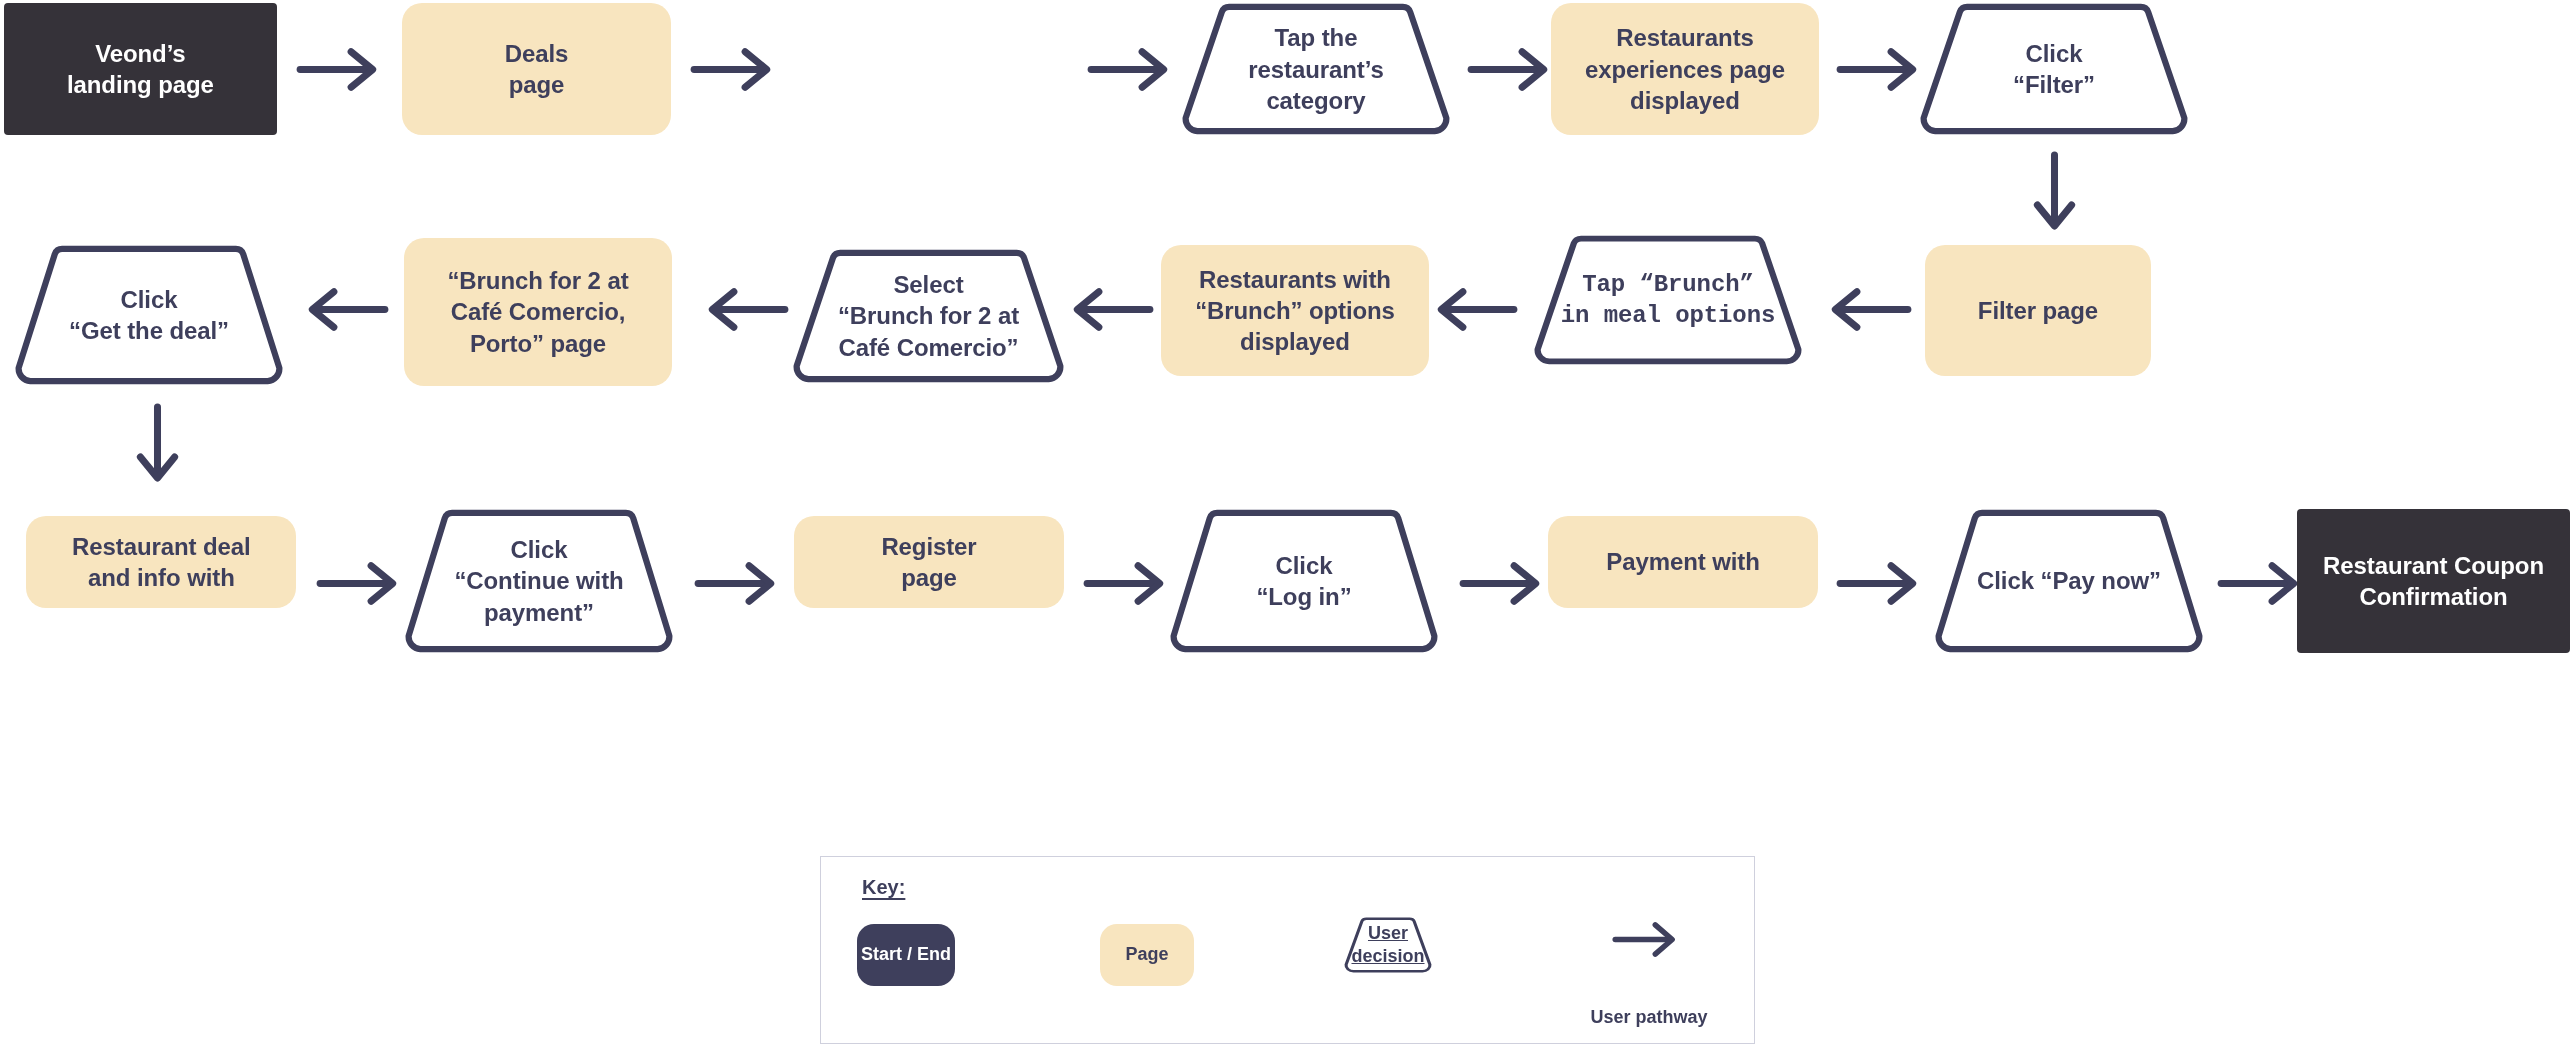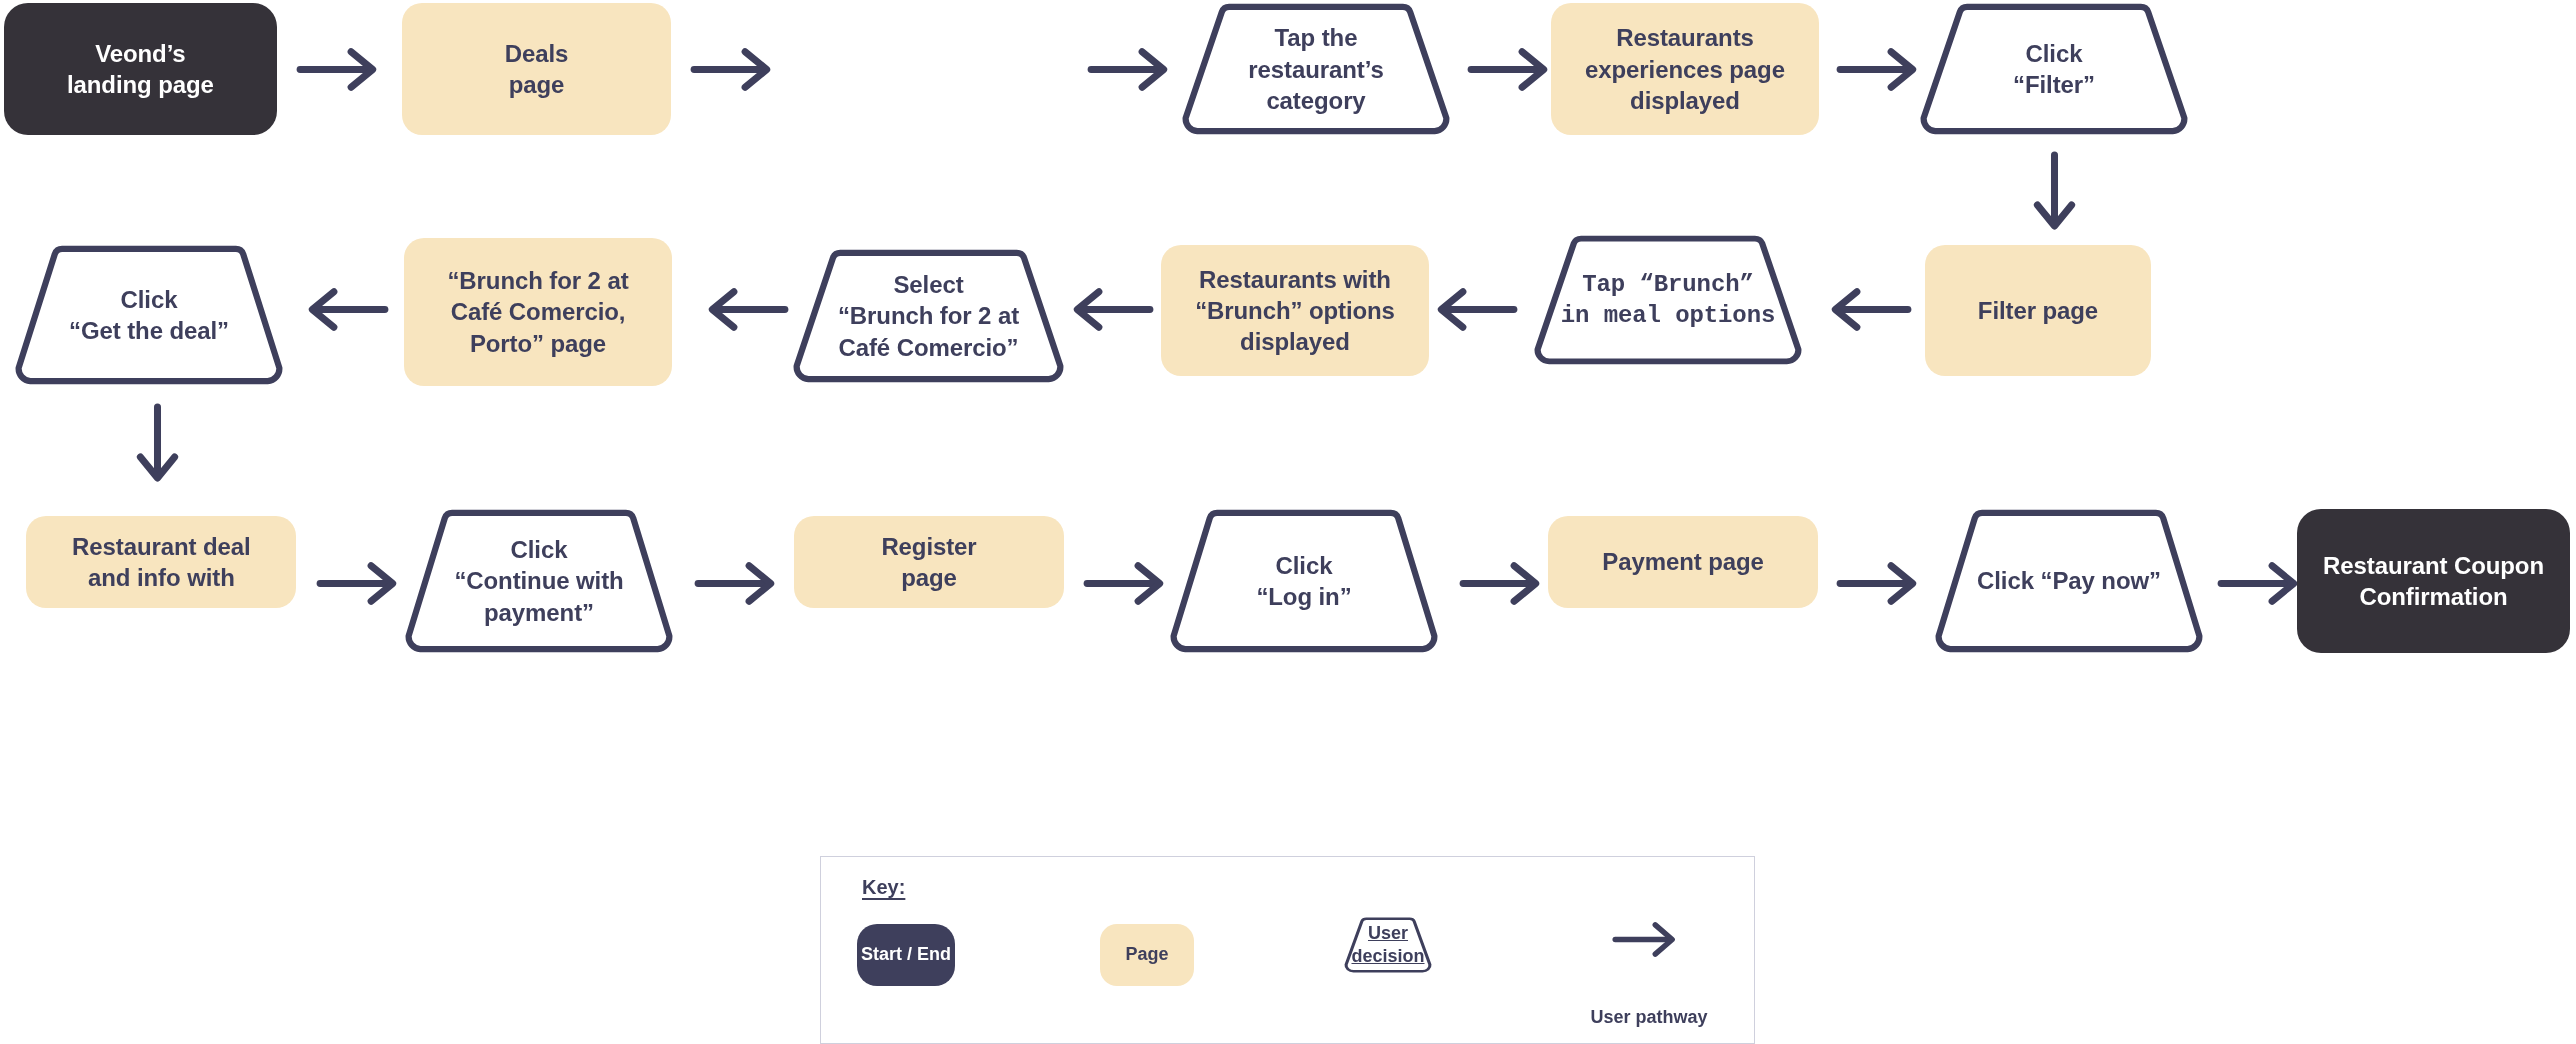--- a/index.html
+++ b/index.html
@@ -27,21 +27,21 @@
     font-weight: bold;
     line-height: 1.30;
     letter-spacing: -0.1px;
   }
   .node .label { display: block; padding: 0 7.8px; }
 
   
   .node.terminal {
     background: #353239;
     color: #ffffff;
-    border-radius: 24px;
+    border-radius: 4px;
     font-size: 24px;
   }
 
   
   .node.page {
     background: #f8e5bf;
     color: #3e3f5c;
     border-radius: 20px;
     font-size: 24px;
   }
@@ -382,21 +382,21 @@
     <svg width="85" height="45" viewBox="0 0 110 58" aria-hidden="true">
       <g fill="none" stroke="#3e3f5c" stroke-width="9" stroke-linecap="round" stroke-linejoin="round">
         <line x1="4" y1="29" x2="96" y2="29"></line>
           <polyline points="70,6 98,29 70,52"></polyline>
       </g>
     </svg>
   </div>
 
   <div class="node page" style="left:1548px; top:516px; width:270px; height:92px;">
     <span class="label">
-        <div>Payment page</div>
+        <div>Payment with</div>
       </span>
   </div>
 
   <div class="arrow" style="left:1837px; top:561px;">
     <svg width="85" height="45" viewBox="0 0 110 58" aria-hidden="true">
       <g fill="none" stroke="#3e3f5c" stroke-width="9" stroke-linecap="round" stroke-linejoin="round">
         <line x1="4" y1="29" x2="96" y2="29"></line>
           <polyline points="70,6 98,29 70,52"></polyline>
       </g>
     </svg>
@@ -425,21 +425,21 @@
         <div>Restaurant Coupon</div>
         <div>Confirmation</div>
       </span>
   </div>
 
   <div id="key-box" style="left:820px; top:856px; width:935px; height:188px;">
   </div>
 
   <div id="key-title" style="left:842px; top:876px;">Key:</div>
 
-  <div class="key-item terminal" style="left:857px; top:924px; width:98px; height:62px;border-radius:20px;">
+  <div class="key-item terminal" style="left:857px; top:924px; width:98px; height:62px;">
     <span class="label">Start / End</span>
   </div>
 
   <div class="key-item page" style="left:1100px; top:924px; width:94px; height:62px;">
     <span class="label">Page</span>
   </div>
 
   <div class="key-item decision" style="left:1343px; top:917px; width:90px; height:56px;text-decoration:underline;">
     <svg viewBox="0 0 116 94" preserveAspectRatio="none" aria-hidden="true">
       <path d="M 30,3 H 86 a 6,6 0 0 1 5.6,4 L 112,80 a 10,10 0 0 1 -9.6,11 H 13.6 A 10,10 0 0 1 4,80 L 24.4,7 A 6,6 0 0 1 30,3 Z" fill="#ffffff" stroke="#3e3f5c" stroke-width="4" stroke-linejoin="round"></path>

